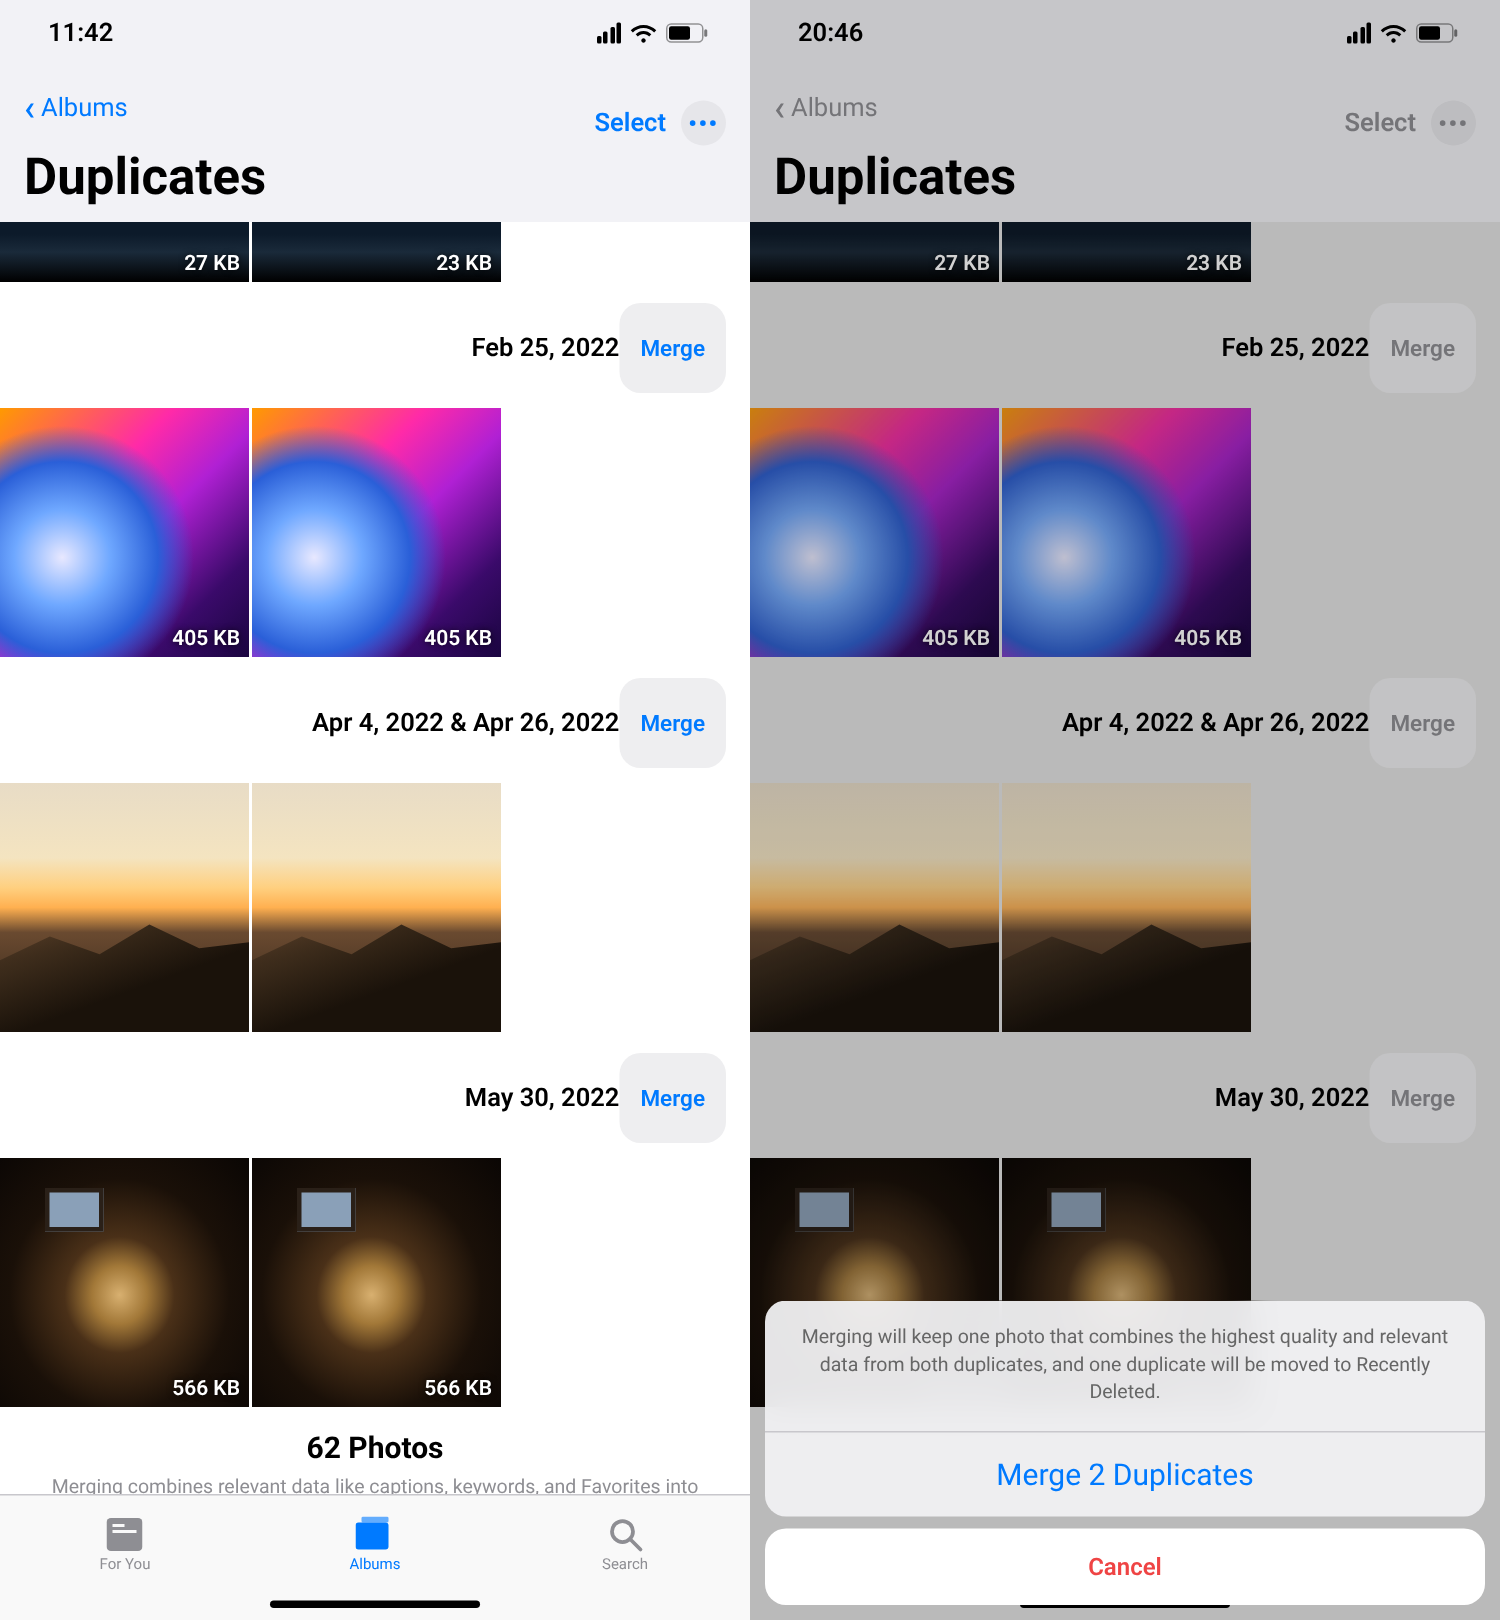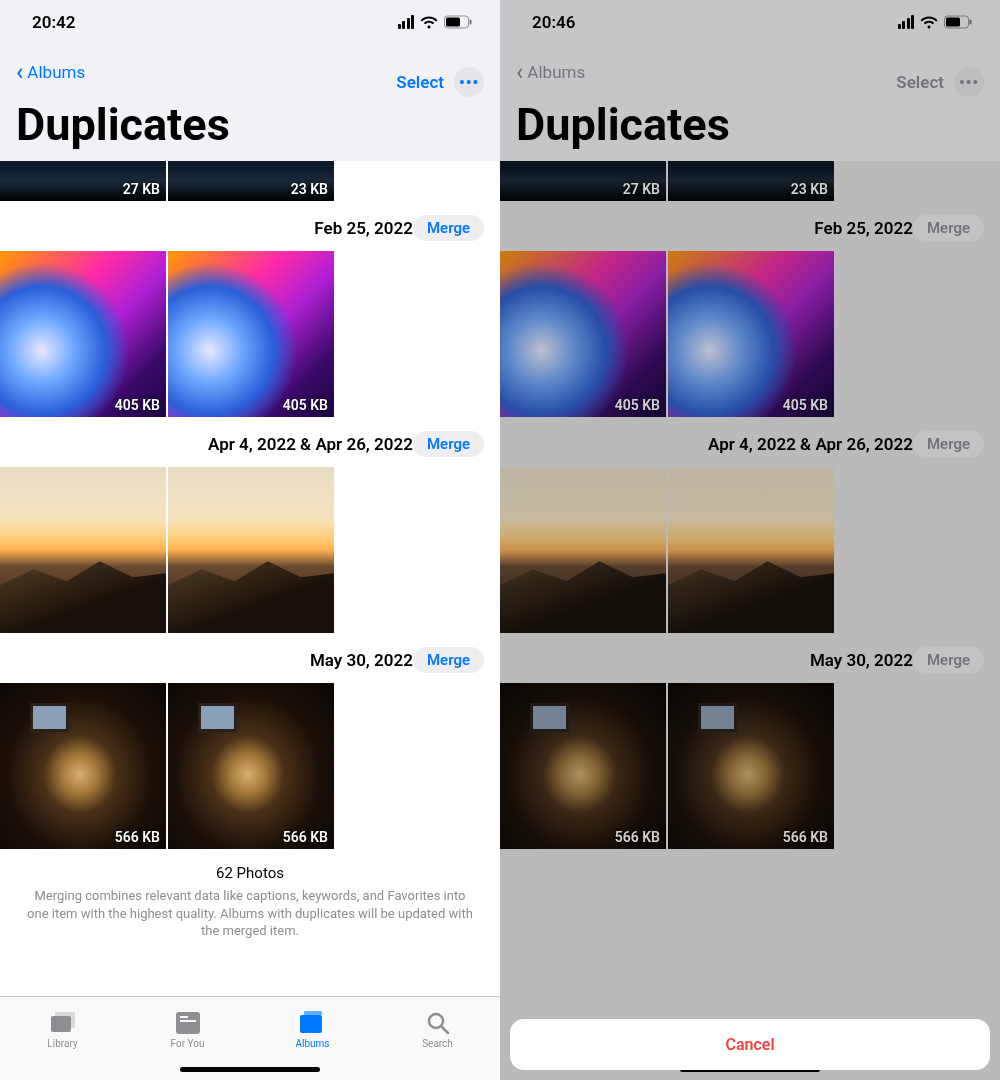--- a/index.html
+++ b/index.html
@@ -58,41 +58,41 @@
   .back-btn .chev { font-size: 24px; line-height: 1; font-weight: 500; }
   .nav-actions { display: flex; align-items: center; gap: 10px; margin-top: 20px; }
   .select-btn { color: #007aff; font-size: 17px; font-weight: 600; }
   .more-btn {
     width: 30px; height: 30px; border-radius: 15px;
     background: #e6e6ea; color: #007aff;
     display: flex; align-items: center; justify-content: center;
     font-weight: 700; letter-spacing: 1px;
   }
   .dimmed .back-btn, .dimmed .select-btn, .dimmed .more-btn { color: #8e8e93; }
-  .page-title { font-size: 45px; font-weight: 700; margin-top: 4px; }
+  .page-title { font-size: 34px; font-weight: 700; margin-top: 4px; }
 
   
   .content-area {
     flex: 1;
     overflow: hidden;
     background: #fff;
   }
   .dimmed .content-area { background: #e3e3e3; }
   .top-thumbs { display: flex; gap: 2px; }
   .top-thumbs .thumb { flex:1; height: 40px; position: relative; }
   .group { border-bottom: none; }
   .group-header {
     display: flex; align-items: center; justify-content: flex-end;
     padding: 14px 16px 10px;
   }
   .group-date { font-size: 17px; font-weight: 600; }
   .merge-btn {
     background: #eeeef0; color: #007aff;
     font-size: 15px; font-weight: 600;
-    padding: 4px 14px; border-radius: 14px;
+    padding: 21px 14px; border-radius: 14px;
   }
   .dimmed .merge-btn { color: #8e8e93; }
   .thumbs-row { display: flex; gap: 2px; }
   .thumb {
     flex: 1; max-width: 166px; height: 166px; position: relative;
     background: #444; overflow: hidden;
   }
   .thumb .size-label {
     position: absolute; right: 6px; bottom: 4px;
     color: #fff; font-size: 14px; font-weight: 600;
@@ -119,21 +119,21 @@
   .doorway::before{
     content:""; position:absolute; left:18%; top:12%; width:20%; height:14%;
     background:#8aa0b8; border:3px solid #2a2018;
   }
 
   
   .footer-info {
     text-align: center; padding: 14px 26px 10px;
     font-size: 13px; color: #8e8e93; line-height: 1.35;
   }
-  .footer-info .count { font-weight: 400; color: #000; font-size: 15px; margin-bottom: 4px; }
+  .footer-info .count { font-weight: 700; color: #000; font-size: 20px; margin-bottom: 4px; }
 
   
   .tab-bar {
     height: 84px;
     border-top: 0.5px solid #c8c7cc;
     background: #f9f9f9;
     display: flex;
     padding-bottom: 18px;
   }
   .tab {
@@ -169,21 +169,21 @@
   .sheet-cancel {
     background: #fff; border-radius: 14px;
     padding: 16px; text-align: center; color: #ef4444; font-size: 16px; font-weight: 600;
   }
 </style>
 </head>
 <body>
 
 <div class="phone">
   <div class="status-bar">
-    <span>20:42</span>
+    <span>11:42</span>
     <div class="status-icons">
       <span class="bars">
           <span></span>
           <span></span>
           <span></span>
           <span></span>
         </span>
       <svg class="wifi-svg" width="18" height="14" viewBox="0 0 18 14">
           <path d="M9 13.5c.8 0 1.5-.7 1.5-1.5S9.8 10.5 9 10.5 7.5 11.2 7.5 12s.7 1.5 1.5 1.5zm-3.8-4.2c1-1 2.4-1.6 3.8-1.6s2.8.6 3.8 1.6l1.4-1.4C12.8 6.5 11 5.7 9 5.7s-3.8.8-5.2 2.2l1.4 1.4zM.5 5.2l1.4 1.4C3.8 4.7 6.3 3.6 9 3.6s5.2 1.1 7.1 3l1.4-1.4C15.2 2.9 12.2 1.6 9 1.6S2.8 2.9.5 5.2z" fill="#000"></path>
         </svg>
@@ -268,29 +268,20 @@
 
     <div class="footer-info">
       <div class="count">62 Photos</div>
       <div>Merging combines relevant data like captions, keywords, and Favorites into one item with the highest quality. Albums with duplicates will be updated with the merged item.</div>
     </div>
   </div>
 
   <div class="tab-bar">
     <div class="tab">
       <span class="tab-icon">
-          <svg width="28" height="22" viewBox="0 0 28 22">
-            <rect x="2" y="4" width="20" height="16" rx="2"></rect>
-            <rect x="6" y="0" width="20" height="16" rx="2" fill="#8e8e93" opacity="0.3"></rect>
-          </svg>
-        </span>
-      <span>Library</span>
-    </div>
-    <div class="tab">
-      <span class="tab-icon">
           <svg width="24" height="22" viewBox="0 0 24 22">
             <rect x="0" y="0" width="24" height="22" rx="3"></rect>
             <rect x="4" y="4" width="8" height="2" fill="#f9f9f9"></rect>
             <rect x="4" y="8" width="16" height="2" fill="#f9f9f9"></rect>
           </svg>
         </span>
       <span>For You</span>
     </div>
     <div class="tab active">
       <span class="tab-icon">
@@ -401,17 +392,21 @@
             <span class="size-label">566 KB</span>
           </div>
         <div class="thumb doorway">
             <span class="size-label">566 KB</span>
           </div>
       </div>
     </div>
   </div>
 
   <div class="action-sheet">
+    <div class="sheet-card">
+      <div class="sheet-msg">Merging will keep one photo that combines the highest quality and relevant data from both duplicates, and one duplicate will be moved to Recently Deleted.</div>
+      <div class="sheet-action">Merge 2 Duplicates</div>
+    </div>
     <div class="sheet-cancel">Cancel</div>
   </div>
 
   <div class="home-indicator"></div>
 </div>
 
 </body></html>

